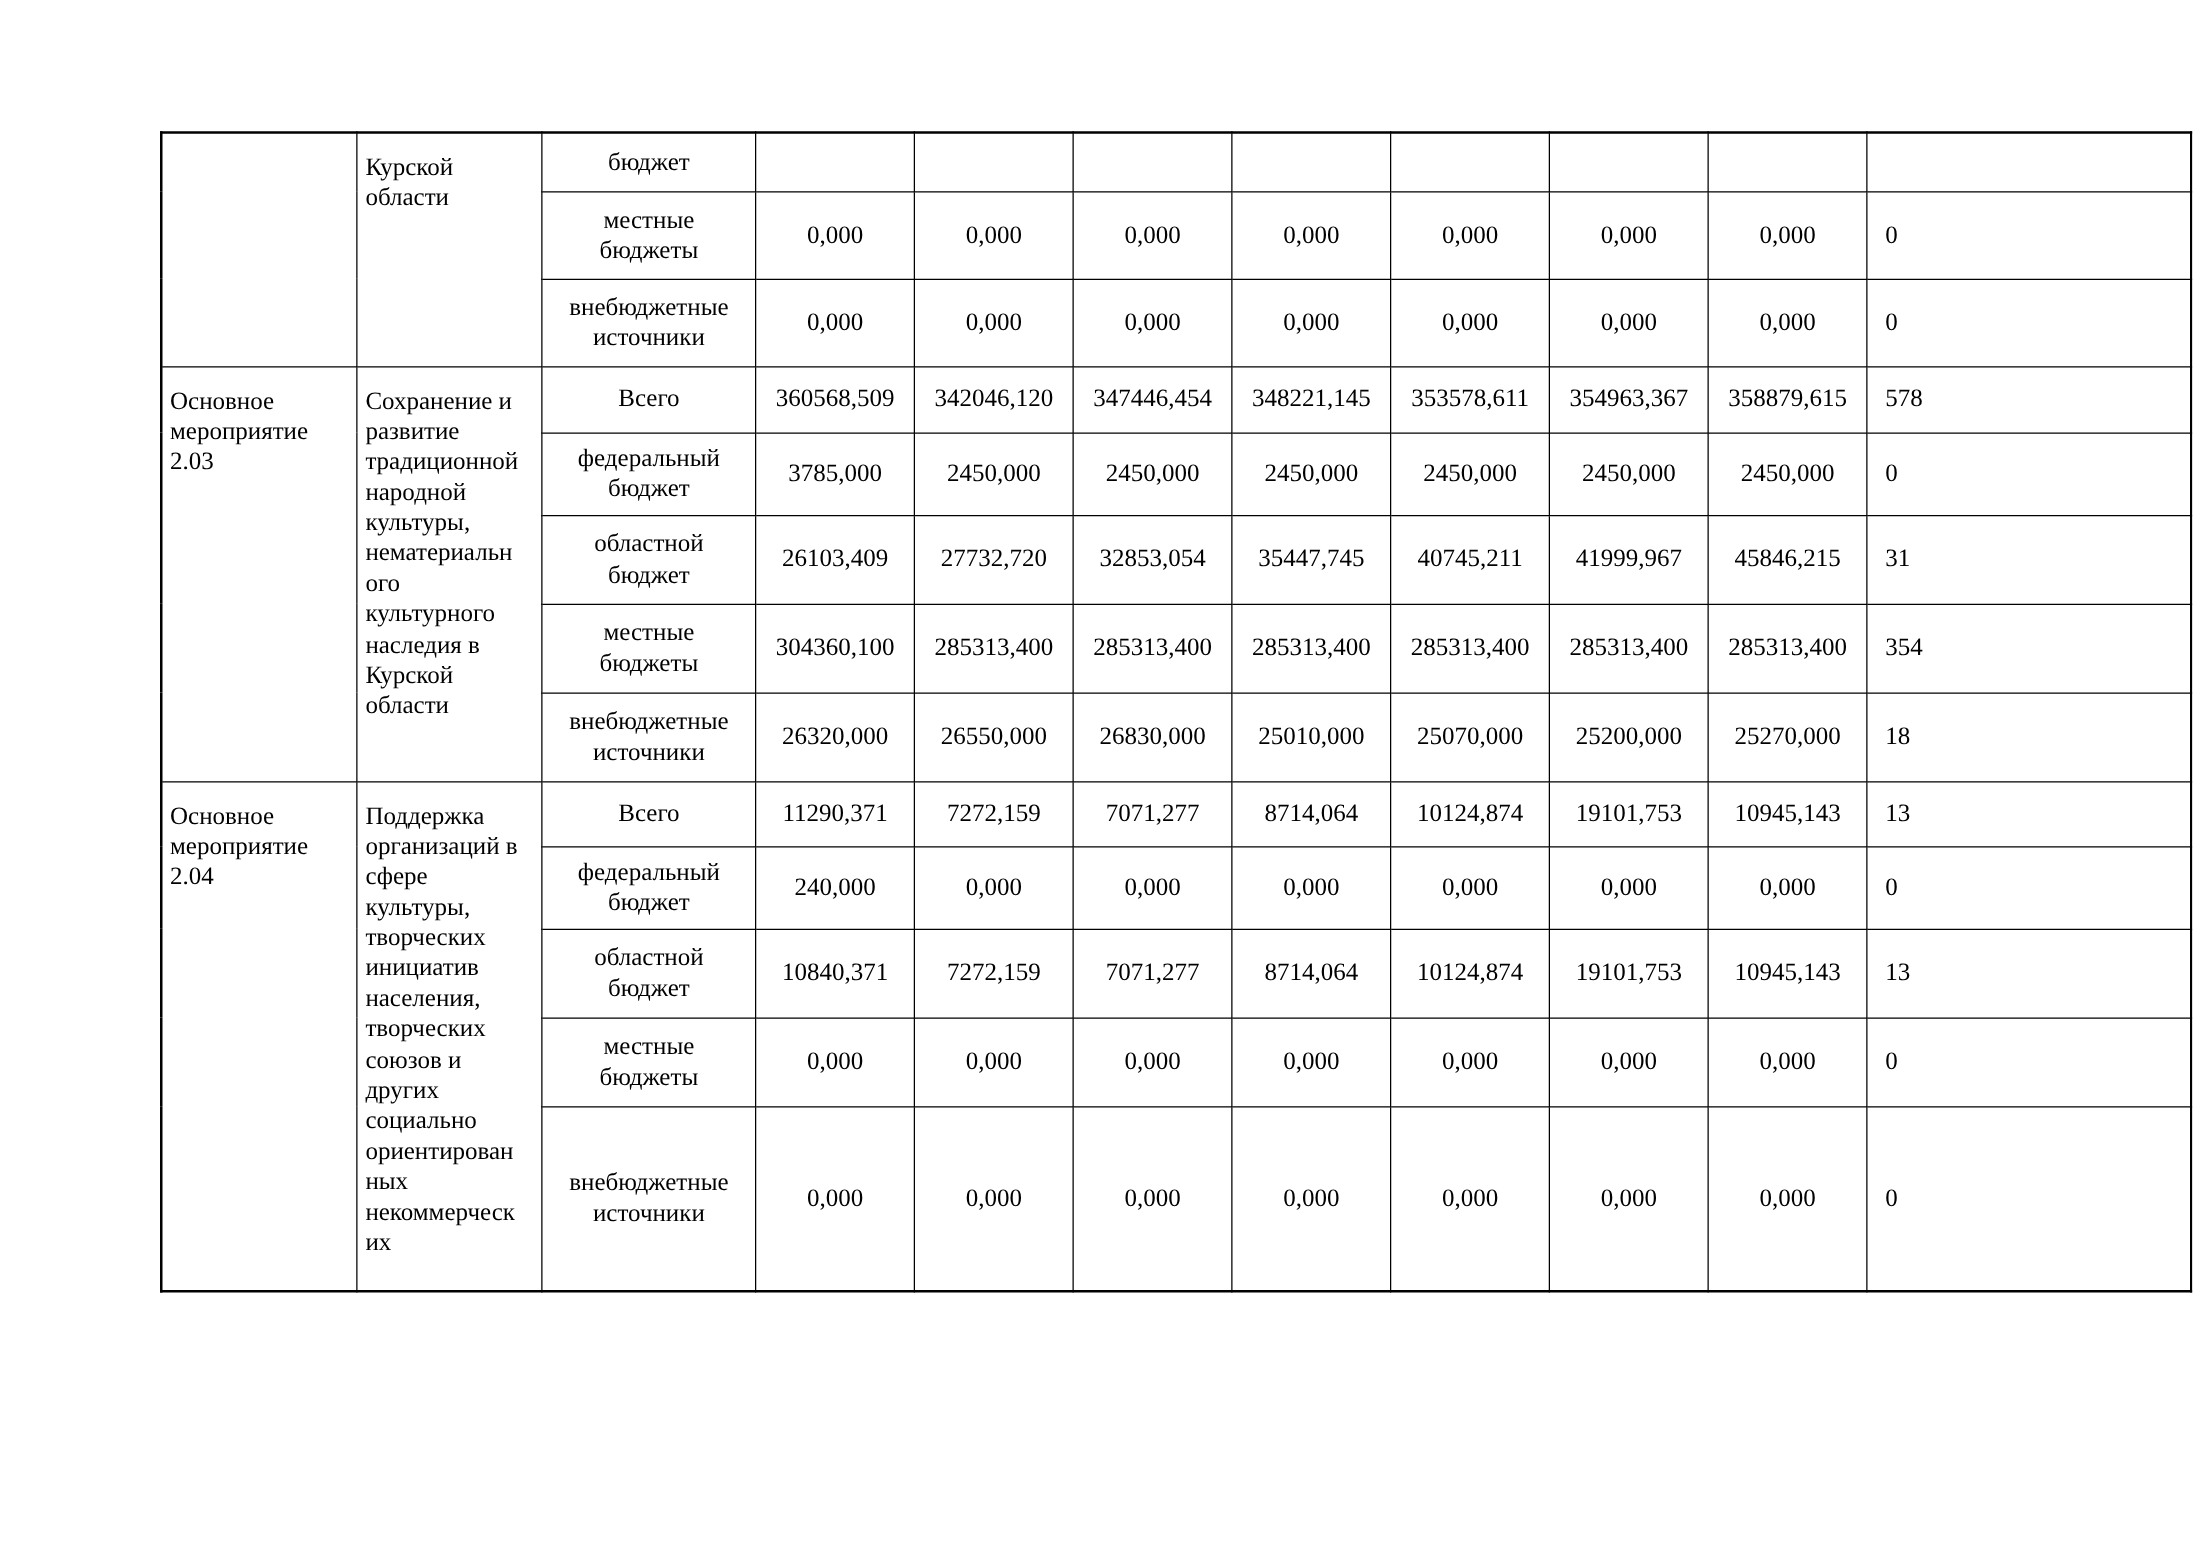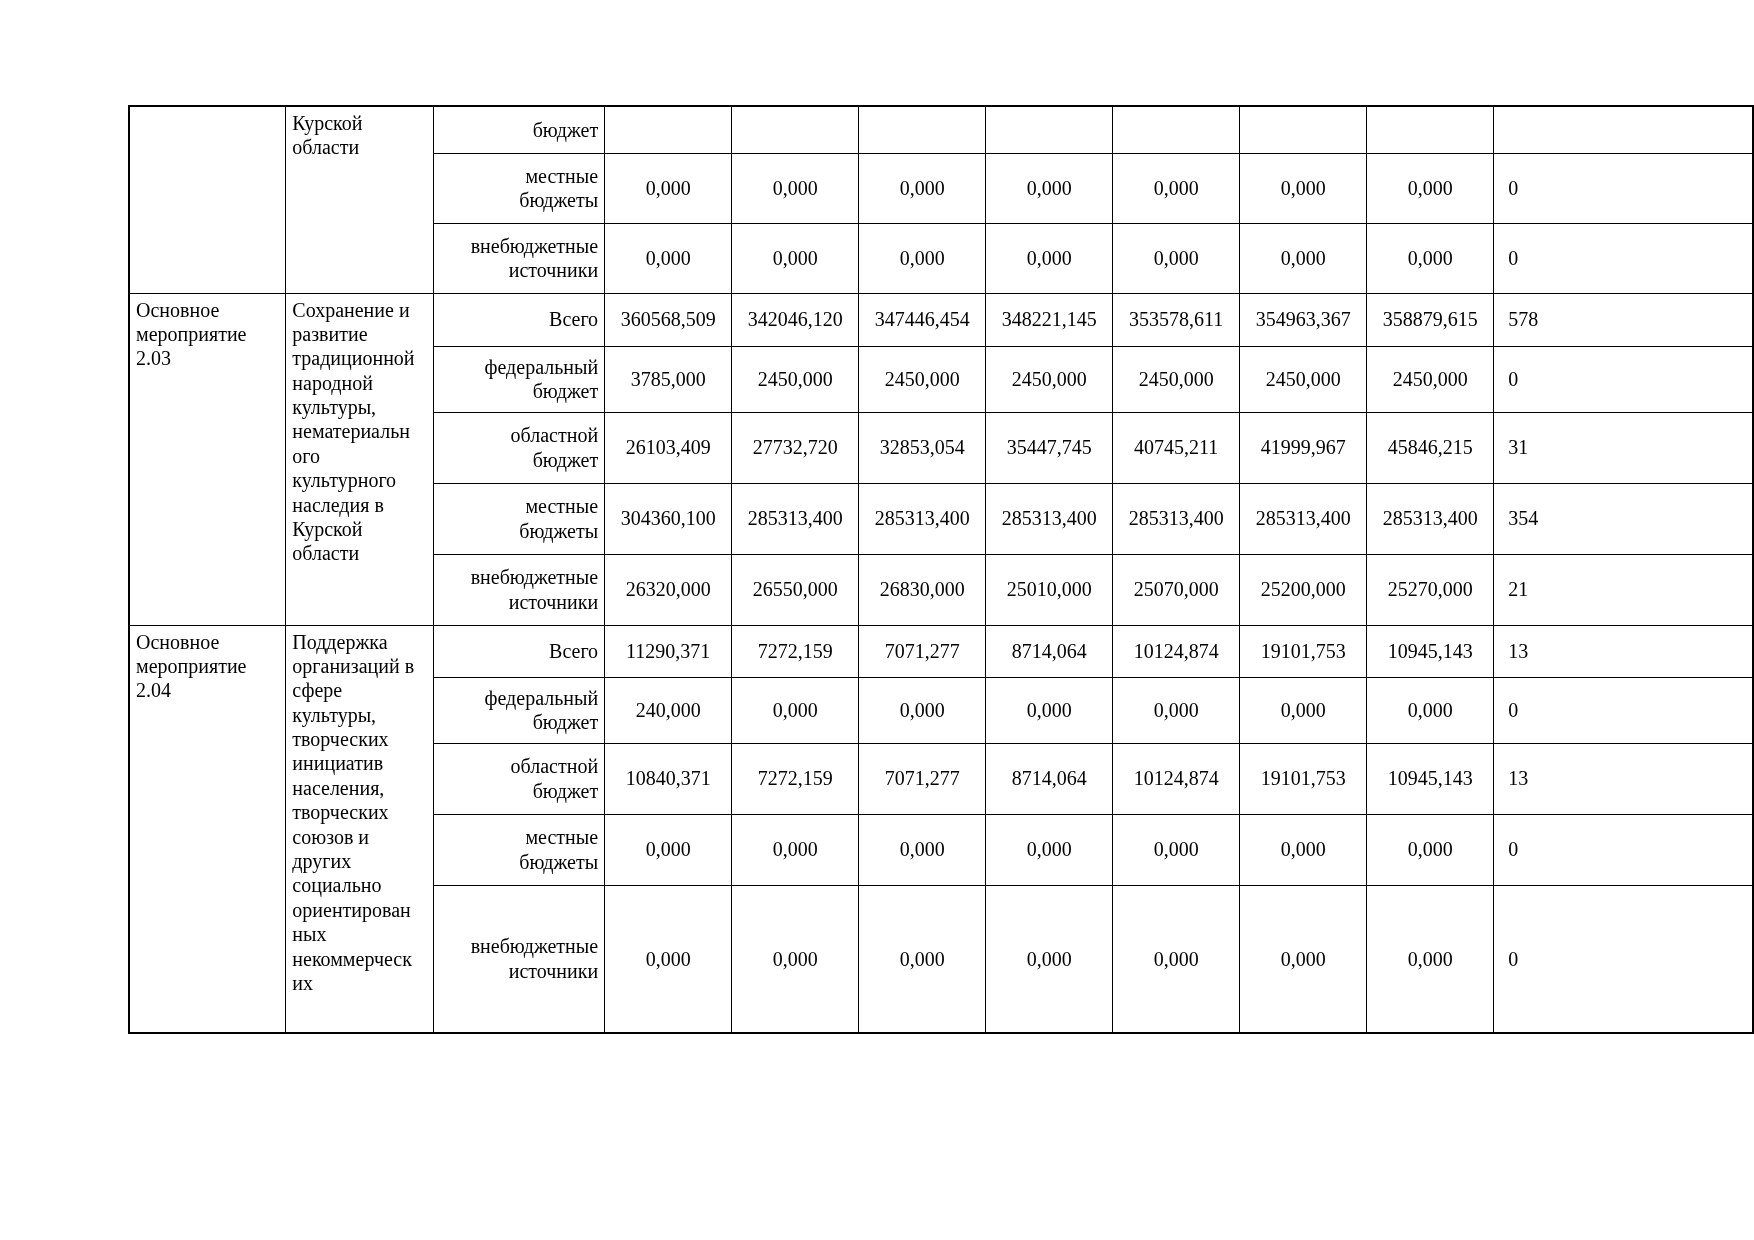--- a/index.html
+++ b/index.html
@@ -23,26 +23,26 @@
   }
   table.budget td {
     border: 1px solid #000;
     font-size: 20px;
     line-height: 1.22;
     overflow: hidden;
   }
   td.id, td.name {
     vertical-align: top;
     text-align: left;
-    padding: 4px 6px;
+    padding: 15px 6px;
     white-space: pre-line;
   }
   td.source {
     vertical-align: middle;
-    text-align: right;
+    text-align: center;
     padding: 4px 6px;
     white-space: pre-line;
   }
   td.val {
     vertical-align: middle;
     text-align: center;
   }
   td.partial {
     vertical-align: middle;
     text-align: left;
@@ -170,21 +170,21 @@
         <tr style="height: 71px;">
           <td class="source">внебюджетные
 источники</td>
           <td class="val">26320,000</td>
           <td class="val">26550,000</td>
           <td class="val">26830,000</td>
           <td class="val">25010,000</td>
           <td class="val">25070,000</td>
           <td class="val">25200,000</td>
           <td class="val">25270,000</td>
-          <td class="partial">21</td>
+          <td class="partial">18</td>
         </tr>
         <tr style="height: 52px;">
           <td class="id" rowspan="5">Основное
 мероприятие
 2.04</td>
           <td class="name" rowspan="5">Поддержка
 организаций в
 сфере
 культуры,
 творческих

